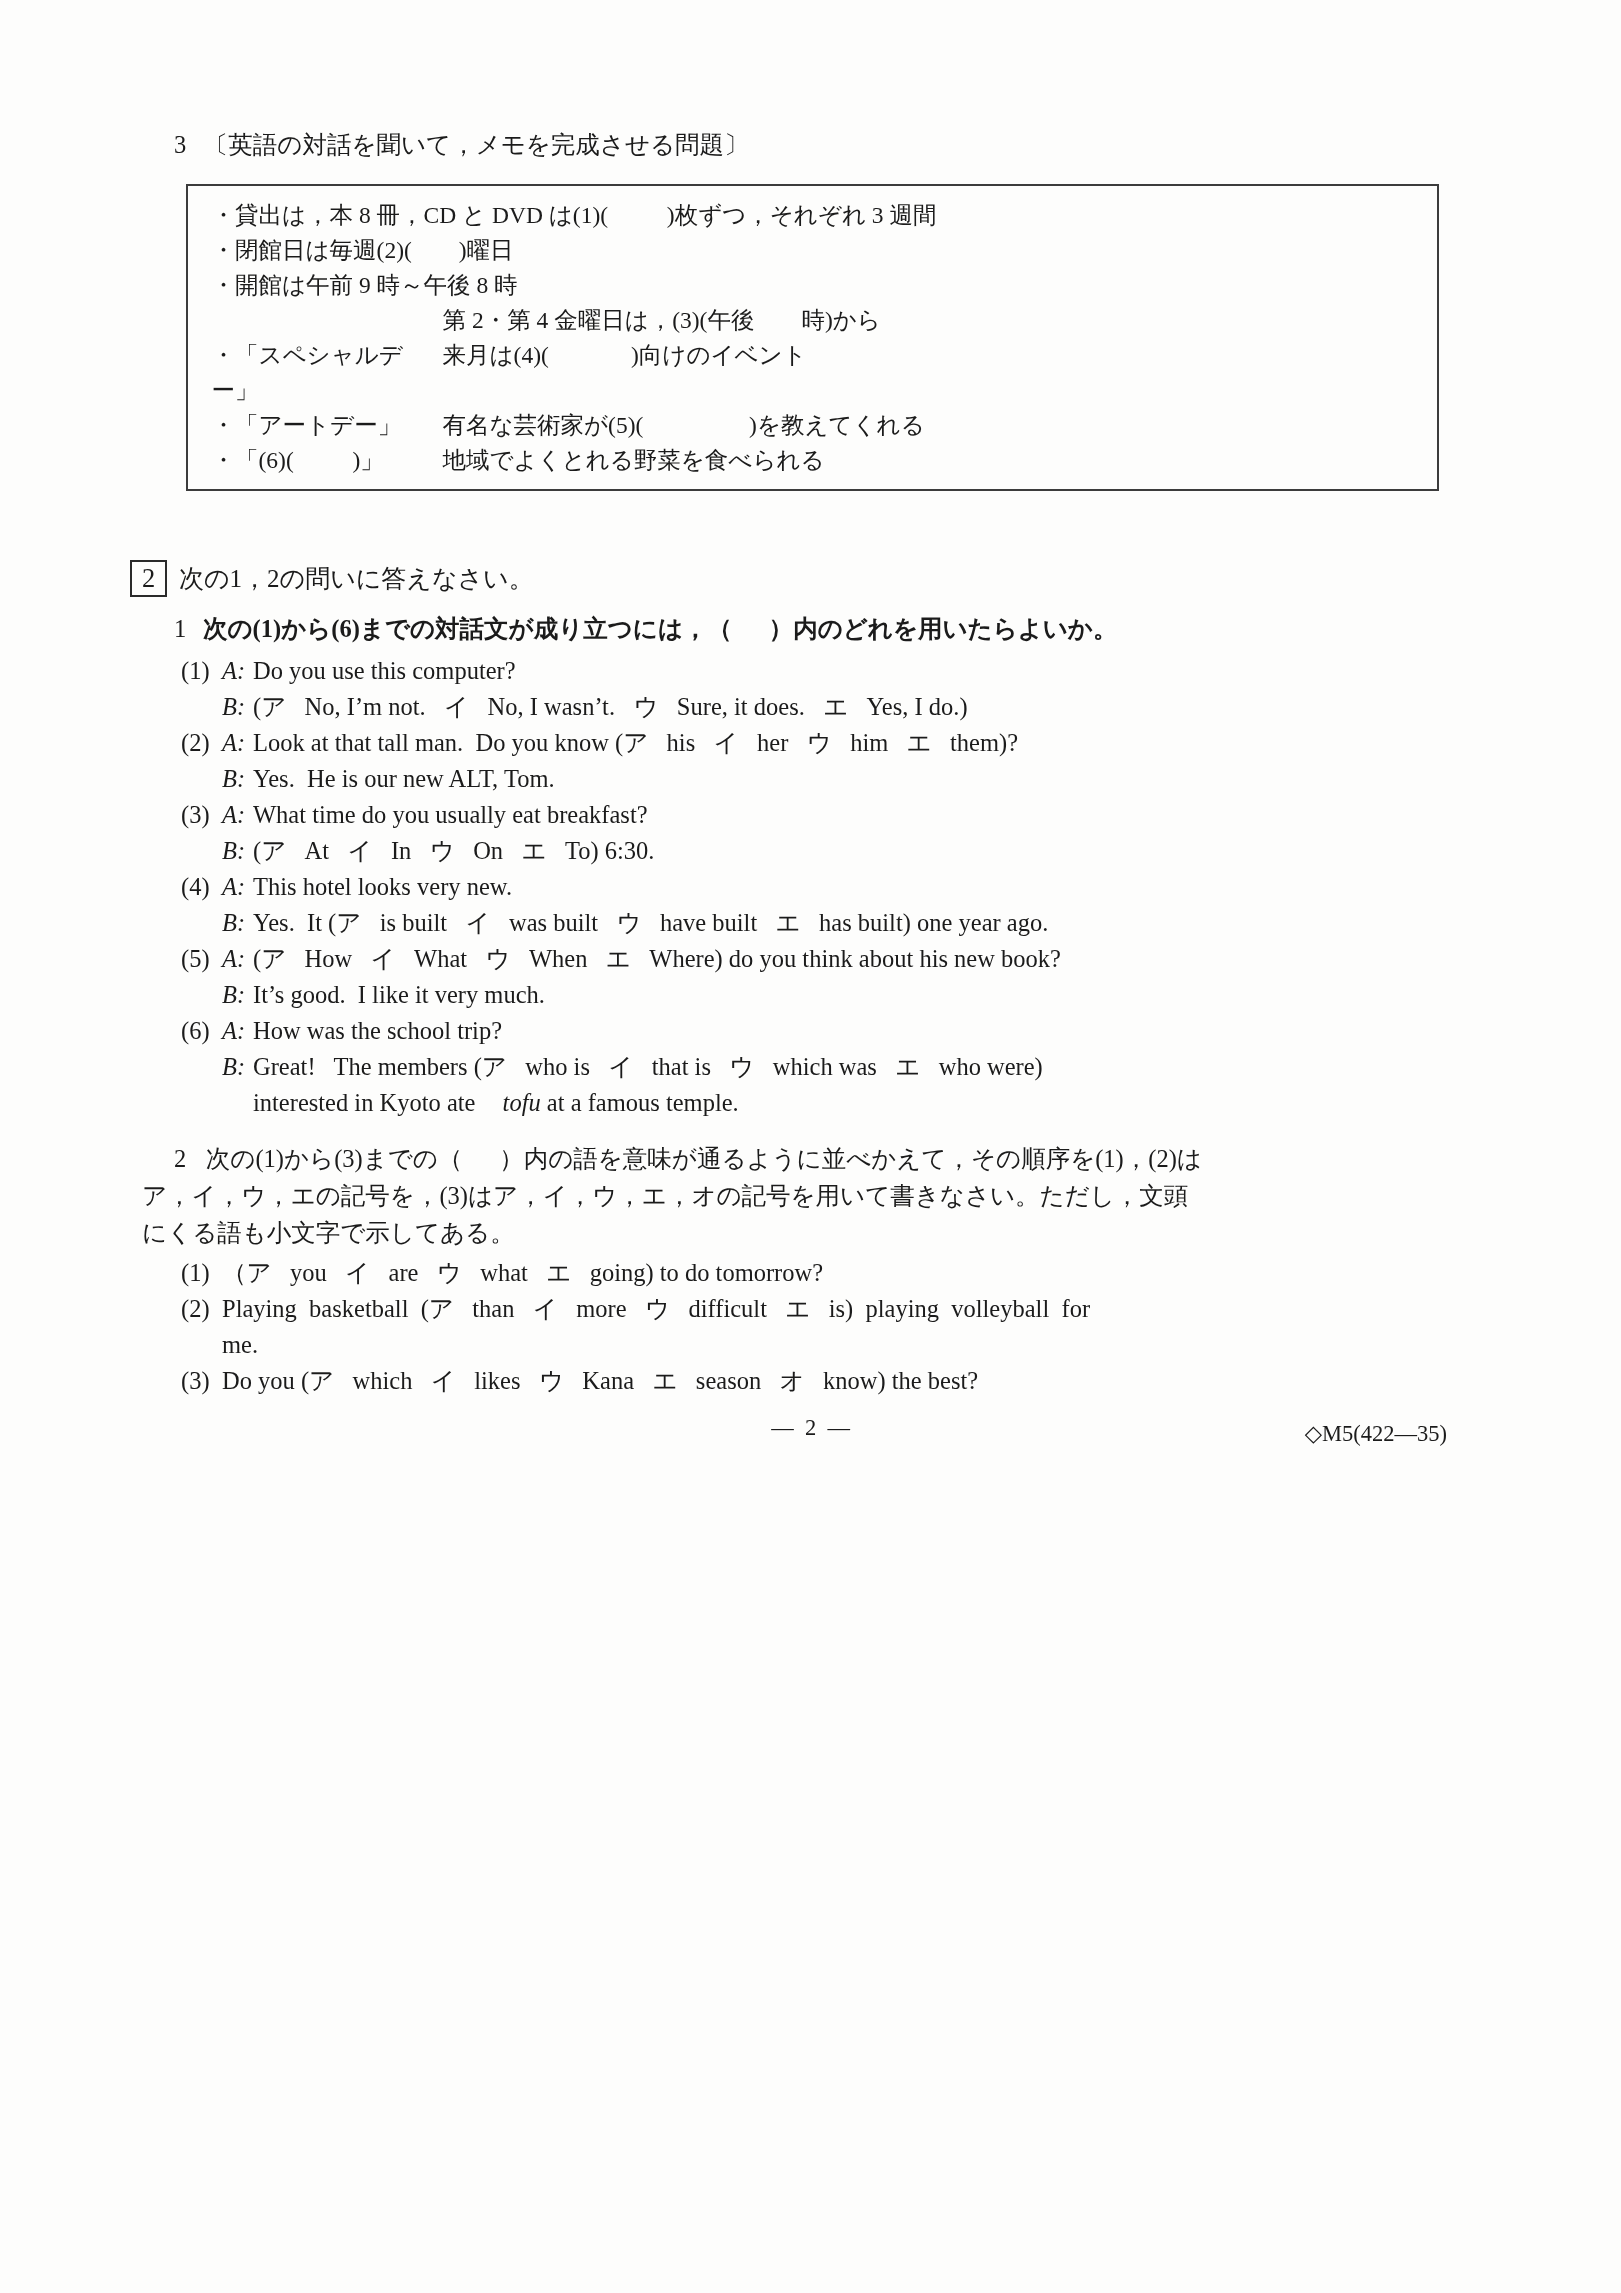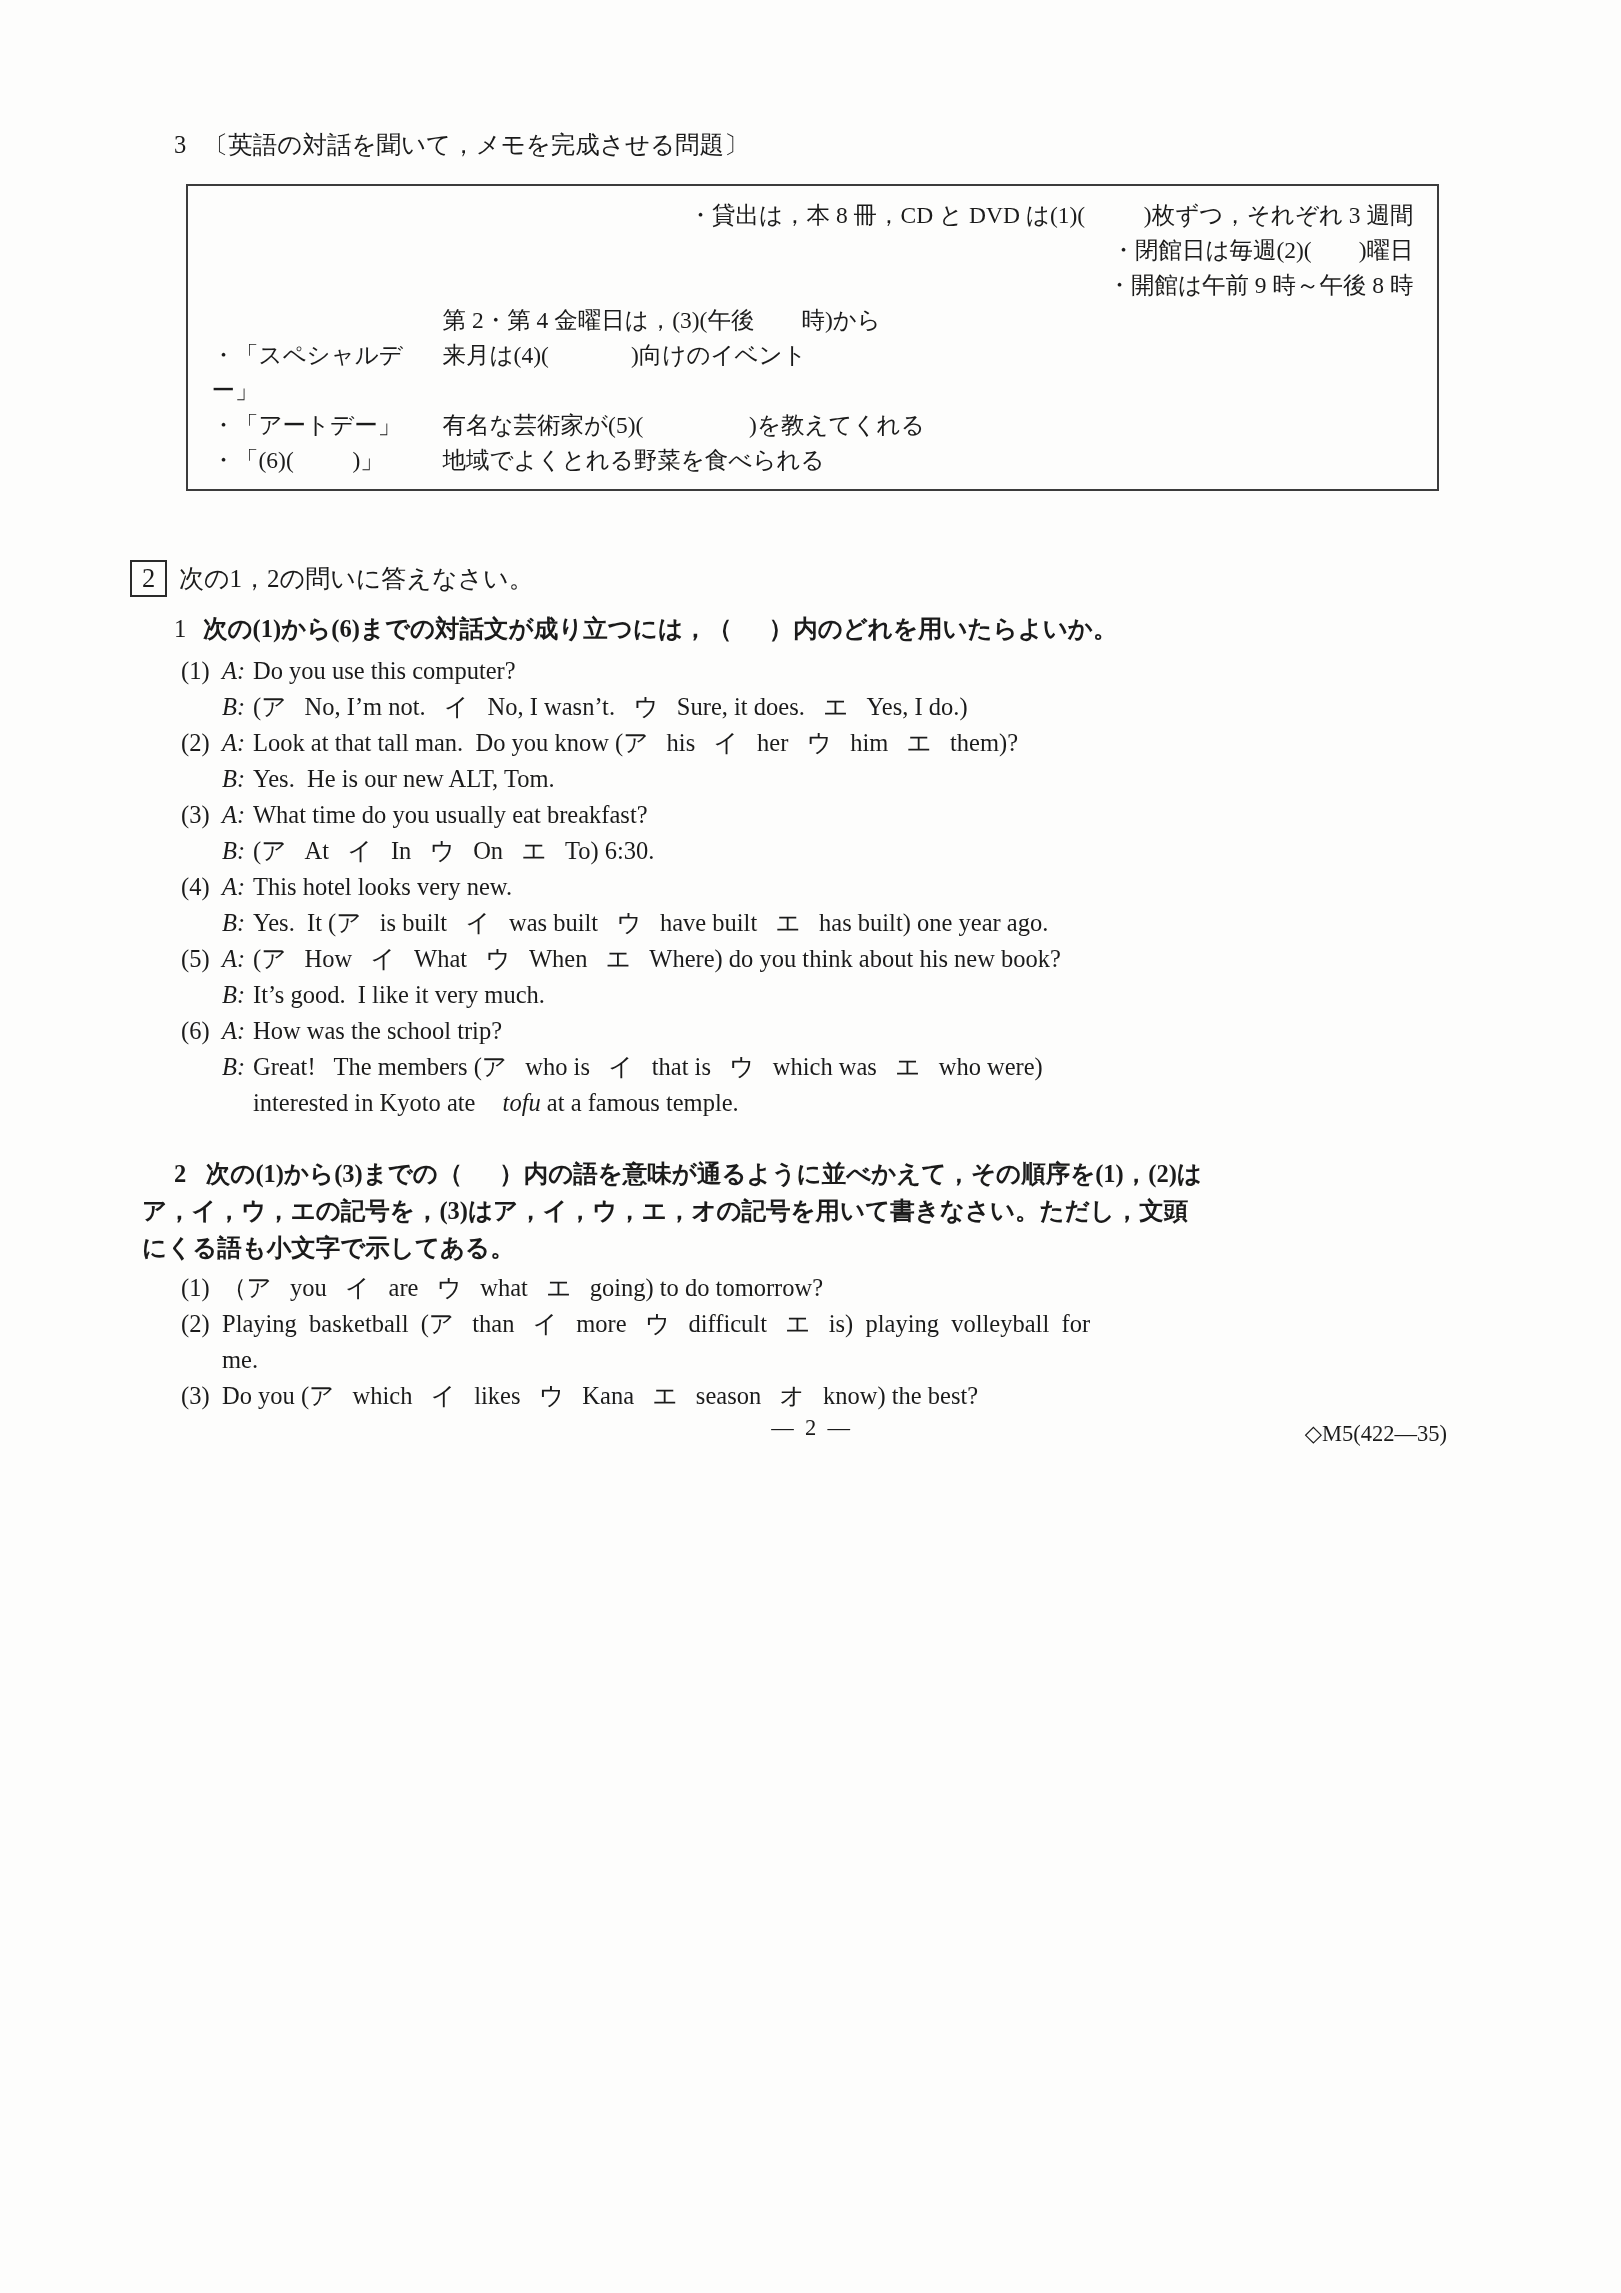--- a/index.html
+++ b/index.html
@@ -27,21 +27,21 @@
   
   .memo-box {
     margin-left: 44px;
     margin-top: 21.6px;
     width: 1253px;
     border: 2px solid #3c3c3c;
     padding: 12.7px 23.5px 10.8px 23.5px;
     box-sizing: border-box;
     font-size: 23.5px;
   }
-  .memo-row { display: flex; line-height: 35px; justify-content: flex-end; }
+  .memo-row { display: flex; line-height: 35px; }
   .memo-full { white-space: pre-wrap; }
   .memo-label { flex: 0 0 231px; white-space: pre-wrap; }
   .memo-desc { flex: 1; white-space: pre-wrap; }
 
   
   .sec2-header {
     margin-top: 69px;
     margin-left: -11.8px;
     display: flex;
     align-items: center;
@@ -63,26 +63,25 @@
     margin-top: 13.7px;
     margin-left: 32px;
     font-size: 24.5px;
     line-height: 36px;
     display: flex;
   }
   .part-heading .part-num { flex: 0 0 29px; }
   .part-heading .heading-text { white-space: pre-wrap; font-weight: bold; }
 
   .part2-heading {
-    margin-top: 34px;
+    margin-top: 19px;
     font-size: 24.5px;
     line-height: 37px;
     text-indent: 32px;
     white-space: pre-wrap;
-    font-weight: bold;
   }
   .part2-heading .part-num { margin-right: 19.6px; }
 
   
   .qa-items { margin-left: 39px; font-size: 24.5px; }
   .qa-items.part1 { margin-top: 5.9px; }
   .qa-items.part2 { margin-top: 3.9px; }
   .qa-item { display: flex; }
   .item-num { flex: 0 0 41px; line-height: 36px; }
   .qa-lines { flex: 1; }

